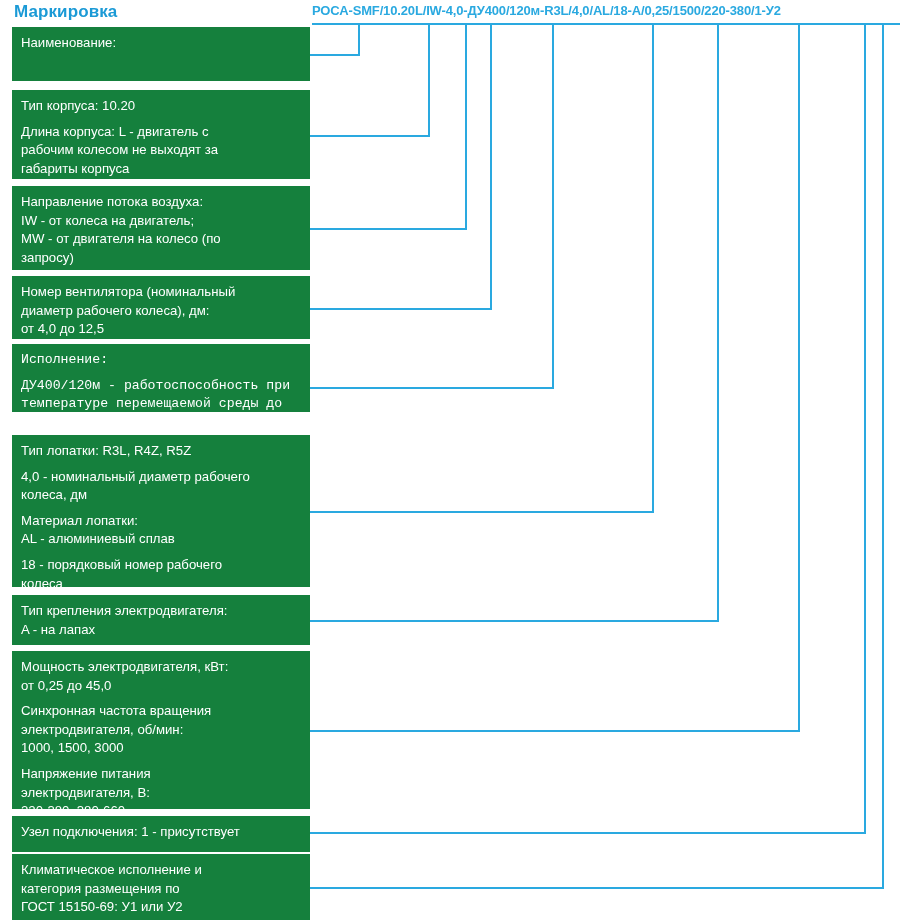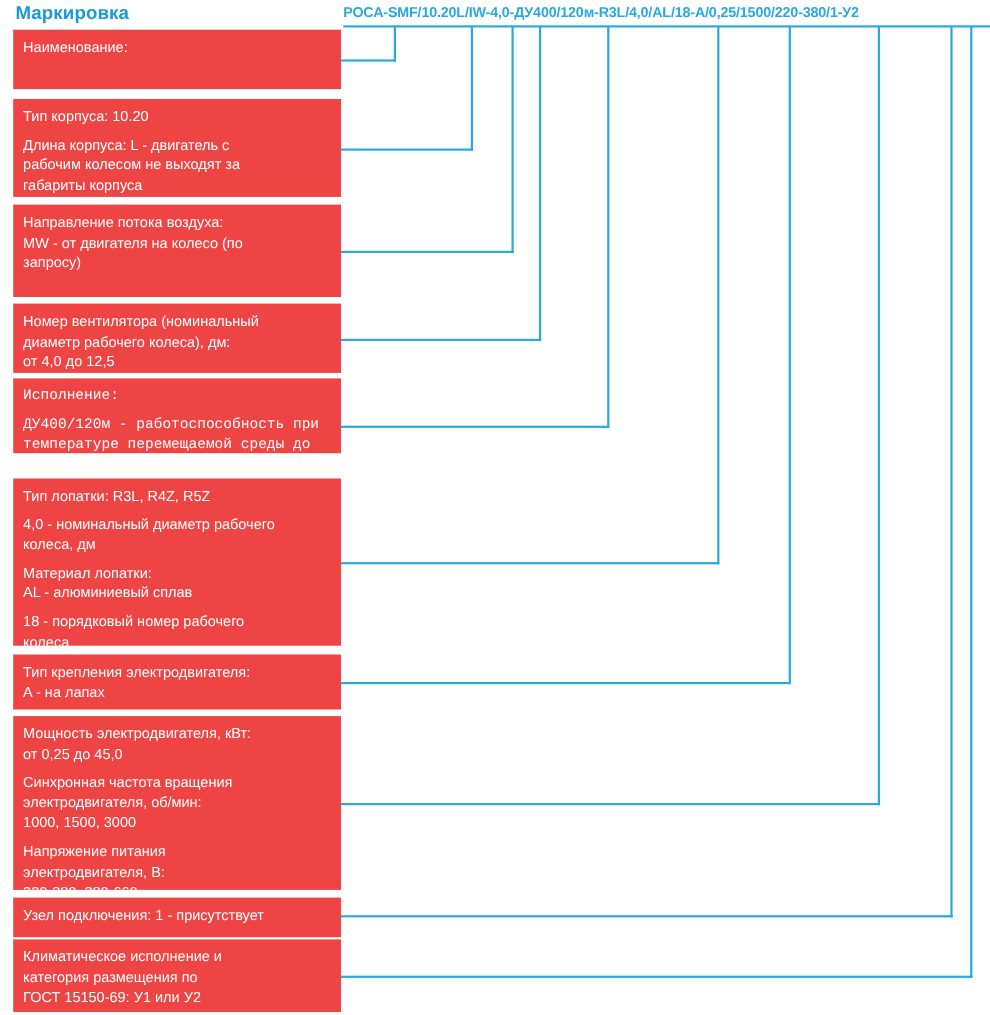--- a/index.html
+++ b/index.html
@@ -45,21 +45,21 @@
     height: 2px;
     background: #2aa9e0;
   }
 
   
   .box {
     position: absolute;
     left: 12px;
     width: 298px;
     box-sizing: border-box;
-    background: #ef4444;
+    background: #15803d;
     color: #ffffff;
     padding: 7px 9px 8px 9px;
     font-size: 13.2px;
     line-height: 18.6px;
   }
   .box .ln { display: block; white-space: nowrap; }
   .box .grp { display: block; }
   .box .grp + .grp { margin-top: 7px; }
 
   
@@ -91,20 +91,21 @@
         </span>
         <span class="grp">
           <span class="ln">Длина корпуса: L - двигатель с</span>
           <span class="ln">рабочим колесом не выходят за</span>
           <span class="ln">габариты корпуса</span>
         </span>
       </div>
       <div class="box" style="top: 186px; height: 84px;">
         <span class="grp">
           <span class="ln">Направление потока воздуха:</span>
+          <span class="ln">IW - от колеса на двигатель;</span>
           <span class="ln">MW - от двигателя на колесо (по</span>
           <span class="ln">запросу)</span>
         </span>
       </div>
       <div class="box" style="top: 276px; height: 63px;">
         <span class="grp">
           <span class="ln">Номер вентилятора (номинальный</span>
           <span class="ln">диаметр рабочего колеса), дм:</span>
           <span class="ln">от 4,0 до 12,5</span>
         </span>

